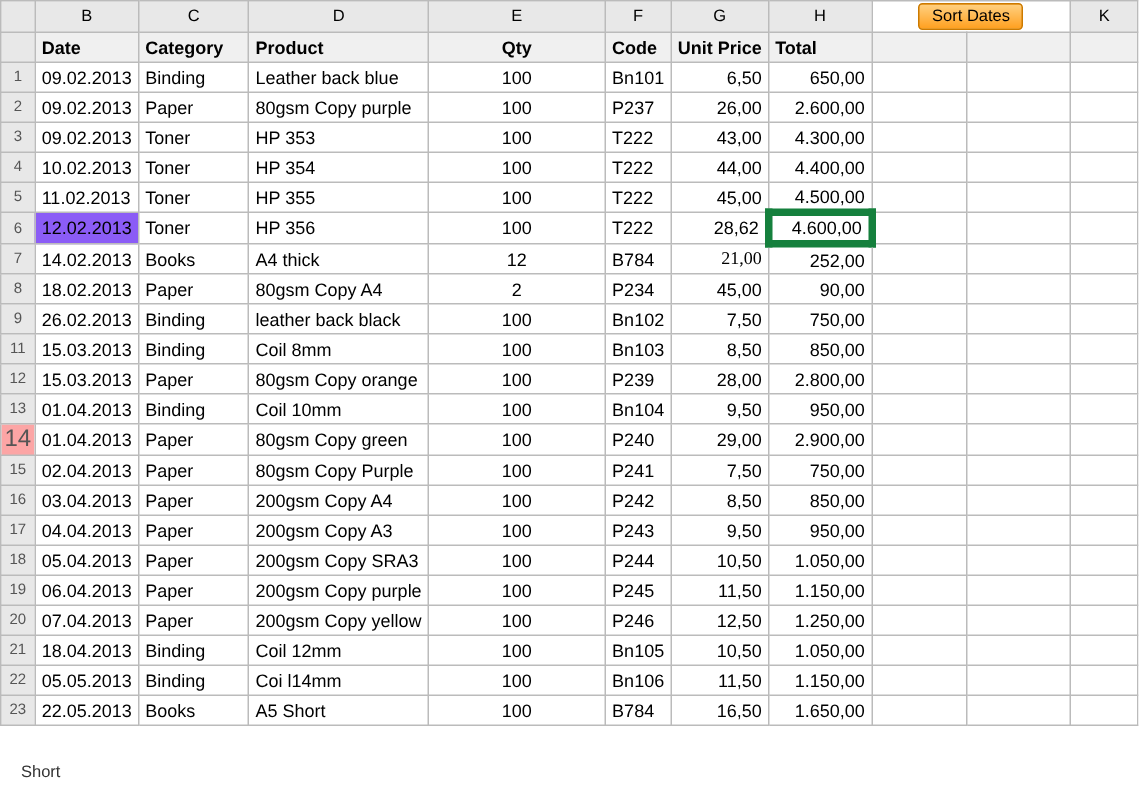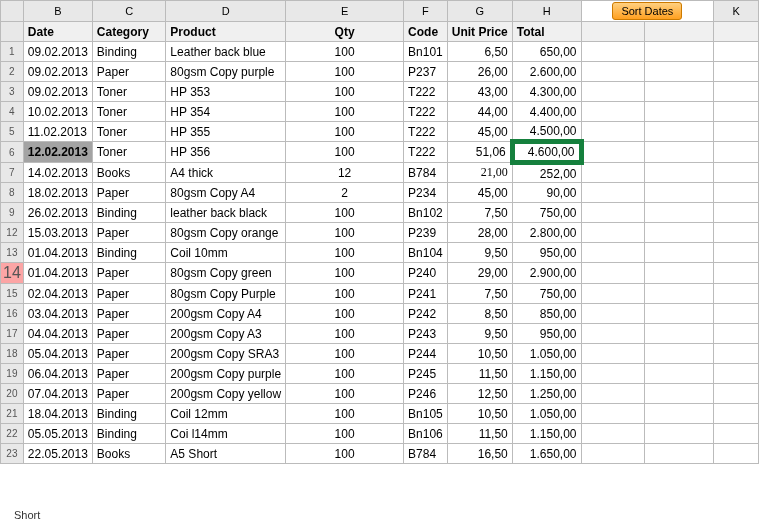--- a/index.html
+++ b/index.html
@@ -171,26 +171,26 @@
     <td style="border:1px solid #bbb;background:#fff;text-align:center;">100</td>
     <td style="border:1px solid #bbb;background:#fff;">T222</td>
     <td style="border:1px solid #bbb;background:#fff;text-align:right;">45,00</td>
     <td style="border:1px solid #bbb;background:#fff;text-align:right;">4.500,00</td>
     <td style="border:1px solid #bbb;background:#fff;"></td>
     <td style="border:1px solid #bbb;background:#fff;"></td>
     <td style="border:1px solid #bbb;background:#fff;"></td>
   </tr>
         <tr>
     <td class="row-num-col" style="background:#e8e8e8;border:1px solid #bbb;text-align:center;font-size:10px;color:#555;">6</td>
-    <td style="border:1px solid #bbb;background:#a3a3a3;font-weight:bold;">12.02.2013</td>
+    <td style="border:1px solid #bbb;background:#8b5cf6;">12.02.2013</td>
     <td style="border:1px solid #bbb;background:#fff;">Toner</td>
     <td style="border:1px solid #bbb;background:#fff;">HP 356</td>
     <td style="border:1px solid #bbb;background:#fff;text-align:center;">100</td>
     <td style="border:1px solid #bbb;background:#fff;">T222</td>
-    <td style="border:1px solid #bbb;background:#fff;text-align:right;">51,06</td>
+    <td style="border:1px solid #bbb;background:#fff;text-align:right;">28,62</td>
     <td style="border:5px solid #15803d;background:#fff;text-align:right;">4.600,00</td>
     <td style="border:1px solid #bbb;background:#fff;"></td>
     <td style="border:1px solid #bbb;background:#fff;"></td>
     <td style="border:1px solid #bbb;background:#fff;"></td>
   </tr>
         <tr>
     <td class="row-num-col" style="background:#e8e8e8;border:1px solid #bbb;text-align:center;font-size:10px;color:#555;">7</td>
     <td style="border:1px solid #bbb;background:#fff;">14.02.2013</td>
     <td style="border:1px solid #bbb;background:#fff;">Books</td>
     <td style="border:1px solid #bbb;background:#fff;">A4 thick</td>
@@ -222,20 +222,33 @@
     <td style="border:1px solid #bbb;background:#fff;">leather back black</td>
     <td style="border:1px solid #bbb;background:#fff;text-align:center;">100</td>
     <td style="border:1px solid #bbb;background:#fff;">Bn102</td>
     <td style="border:1px solid #bbb;background:#fff;text-align:right;">7,50</td>
     <td style="border:1px solid #bbb;background:#fff;text-align:right;">750,00</td>
     <td style="border:1px solid #bbb;background:#fff;"></td>
     <td style="border:1px solid #bbb;background:#fff;"></td>
     <td style="border:1px solid #bbb;background:#fff;"></td>
   </tr>
         <tr>
+    <td class="row-num-col" style="background:#e8e8e8;border:1px solid #bbb;text-align:center;font-size:10px;color:#555;">11</td>
+    <td style="border:1px solid #bbb;background:#fff;">15.03.2013</td>
+    <td style="border:1px solid #bbb;background:#fff;">Binding</td>
+    <td style="border:1px solid #bbb;background:#fff;">Coil 8mm</td>
+    <td style="border:1px solid #bbb;background:#fff;text-align:center;">100</td>
+    <td style="border:1px solid #bbb;background:#fff;">Bn103</td>
+    <td style="border:1px solid #bbb;background:#fff;text-align:right;">8,50</td>
+    <td style="border:1px solid #bbb;background:#fff;text-align:right;">850,00</td>
+    <td style="border:1px solid #bbb;background:#fff;"></td>
+    <td style="border:1px solid #bbb;background:#fff;"></td>
+    <td style="border:1px solid #bbb;background:#fff;"></td>
+  </tr>
+        <tr>
     <td class="row-num-col" style="background:#e8e8e8;border:1px solid #bbb;text-align:center;font-size:10px;color:#555;">12</td>
     <td style="border:1px solid #bbb;background:#fff;">15.03.2013</td>
     <td style="border:1px solid #bbb;background:#fff;">Paper</td>
     <td style="border:1px solid #bbb;background:#fff;">80gsm Copy orange</td>
     <td style="border:1px solid #bbb;background:#fff;text-align:center;">100</td>
     <td style="border:1px solid #bbb;background:#fff;">P239</td>
     <td style="border:1px solid #bbb;background:#fff;text-align:right;">28,00</td>
     <td style="border:1px solid #bbb;background:#fff;text-align:right;">2.800,00</td>
     <td style="border:1px solid #bbb;background:#fff;"></td>
     <td style="border:1px solid #bbb;background:#fff;"></td>

